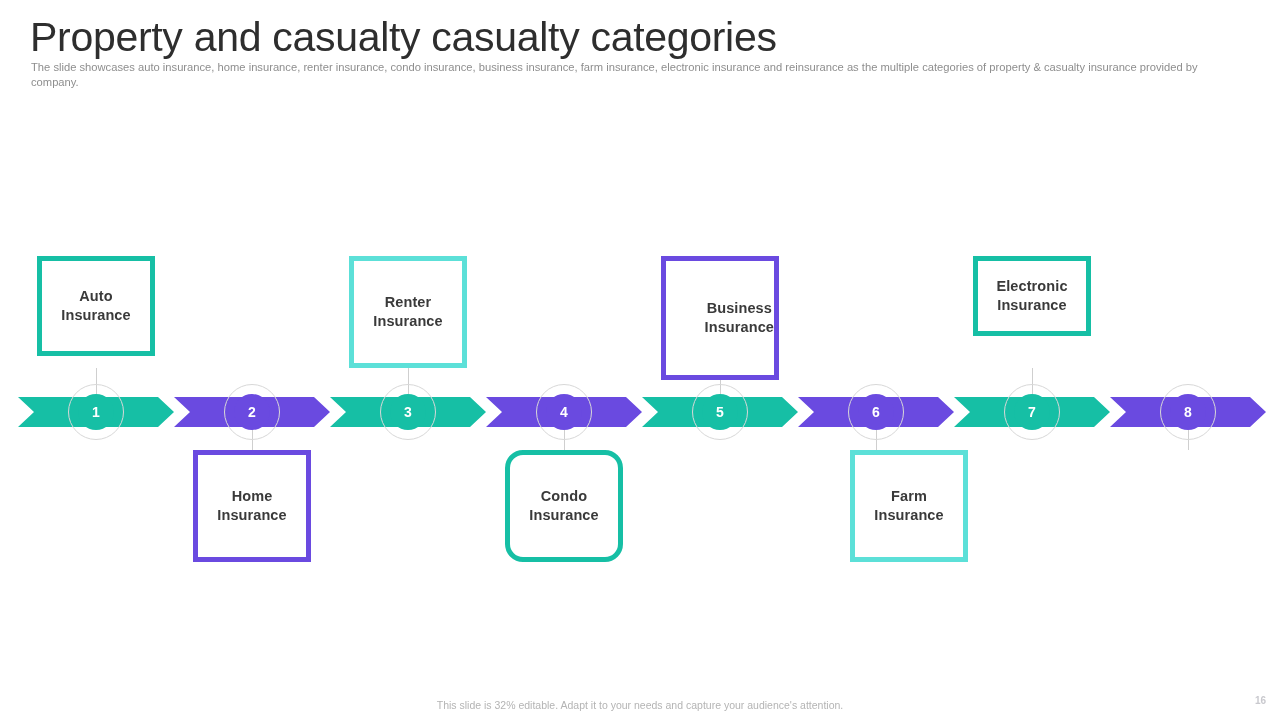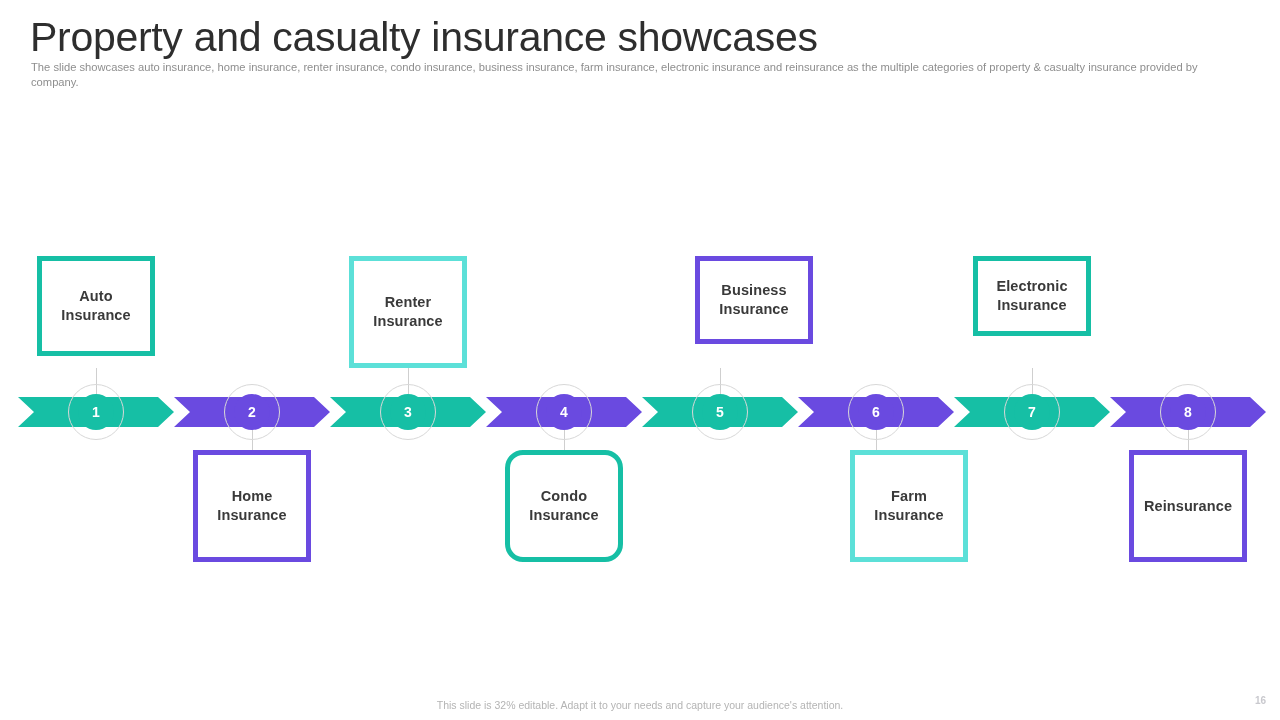--- a/index.html
+++ b/index.html
@@ -78,21 +78,21 @@
   .pagenum{
     position:absolute;right:14px;top:695px;
     font-size:10px;color:#c9c9ce;font-weight:700;
   }
 </style>
 </head>
 <body>
 
 <div class="slide">
 
-  <div class="title">Property and casualty insurance showcases</div>
+  <div class="title">Property and casualty casualty categories</div>
   <div class="subtitle">The slide showcases auto insurance, home insurance, renter insurance, condo insurance, business insurance, farm insurance, electronic insurance and reinsurance as the multiple categories of property &amp; casualty insurance provided by company.</div>
 
   <div class="diagram" id="diagram">
       <div class="chev first" style="left: 18px; width: 156px; background: rgb(22, 191, 165);"></div>
       <div class="conn" style="left: 95.5px; top: 368px; height: 26px;"></div>
       <div class="ring" style="left: 68px;"></div>
       <div class="num" style="left: 78px; background: rgb(22, 191, 165);">1</div>
       <div class="box" style="left: 37px; top: 256px; width: 118px; height: 100px; border-width: 5px; border-color: rgb(22, 191, 165);">
         <span>Auto<br>Insurance</span>
       </div>
@@ -114,42 +114,39 @@
       <div class="conn" style="left: 563.5px; top: 430px; height: 20px;"></div>
       <div class="ring" style="left: 536px;"></div>
       <div class="num" style="left: 546px; background: rgb(106, 74, 224);">4</div>
       <div class="box" style="left: 505px; top: 450px; width: 118px; height: 112px; border-width: 5px; border-color: rgb(22, 191, 165); border-radius: 18px;">
         <span>Condo<br>Insurance</span>
       </div>
       <div class="chev" style="left: 642px; width: 156px; background: rgb(22, 191, 165);"></div>
       <div class="conn" style="left: 719.5px; top: 368px; height: 26px;"></div>
       <div class="ring" style="left: 692px;"></div>
       <div class="num" style="left: 702px; background: rgb(22, 191, 165);">5</div>
-      <div class="box" style="left: 695px; top: 256px; width: 118px; height: 88px; border-width: 5px; border-color: rgb(106, 74, 224);">
+      <div class="box" style="left: 661px; top: 256px; width: 118px; height: 124px; border-width: 5px; border-color: rgb(106, 74, 224); justify-content: flex-end;">
         <span>Business<br>Insurance</span>
       </div>
       <div class="chev" style="left: 798px; width: 156px; background: rgb(106, 74, 224);"></div>
       <div class="conn" style="left: 875.5px; top: 430px; height: 20px;"></div>
       <div class="ring" style="left: 848px;"></div>
       <div class="num" style="left: 858px; background: rgb(106, 74, 224);">6</div>
       <div class="box" style="left: 850px; top: 450px; width: 118px; height: 112px; border-width: 5px; border-color: rgb(92, 224, 216);">
         <span>Farm<br>Insurance</span>
       </div>
       <div class="chev" style="left: 954px; width: 156px; background: rgb(22, 191, 165);"></div>
       <div class="conn" style="left: 1031.5px; top: 368px; height: 26px;"></div>
       <div class="ring" style="left: 1004px;"></div>
       <div class="num" style="left: 1014px; background: rgb(22, 191, 165);">7</div>
       <div class="box" style="left: 973px; top: 256px; width: 118px; height: 80px; border-width: 5px; border-color: rgb(22, 191, 165);">
         <span>Electronic<br>Insurance</span>
       </div>
       <div class="chev" style="left: 1110px; width: 156px; background: rgb(106, 74, 224);"></div>
       <div class="conn" style="left: 1187.5px; top: 430px; height: 20px;"></div>
       <div class="ring" style="left: 1160px;"></div>
       <div class="num" style="left: 1170px; background: rgb(106, 74, 224);">8</div>
-      <div class="box" style="left: 1129px; top: 450px; width: 118px; height: 112px; border-width: 5px; border-color: rgb(106, 74, 224);">
-        <span>Reinsurance</span>
-      </div>
     </div>
 
   <div class="footer">This slide is 32% editable. Adapt it to your needs and capture your audience's attention.</div>
   <div class="pagenum">16</div>
 
 </div>
 
 </body></html>

